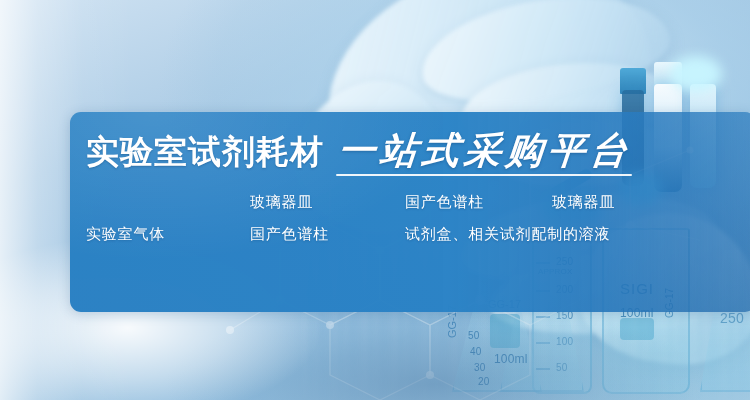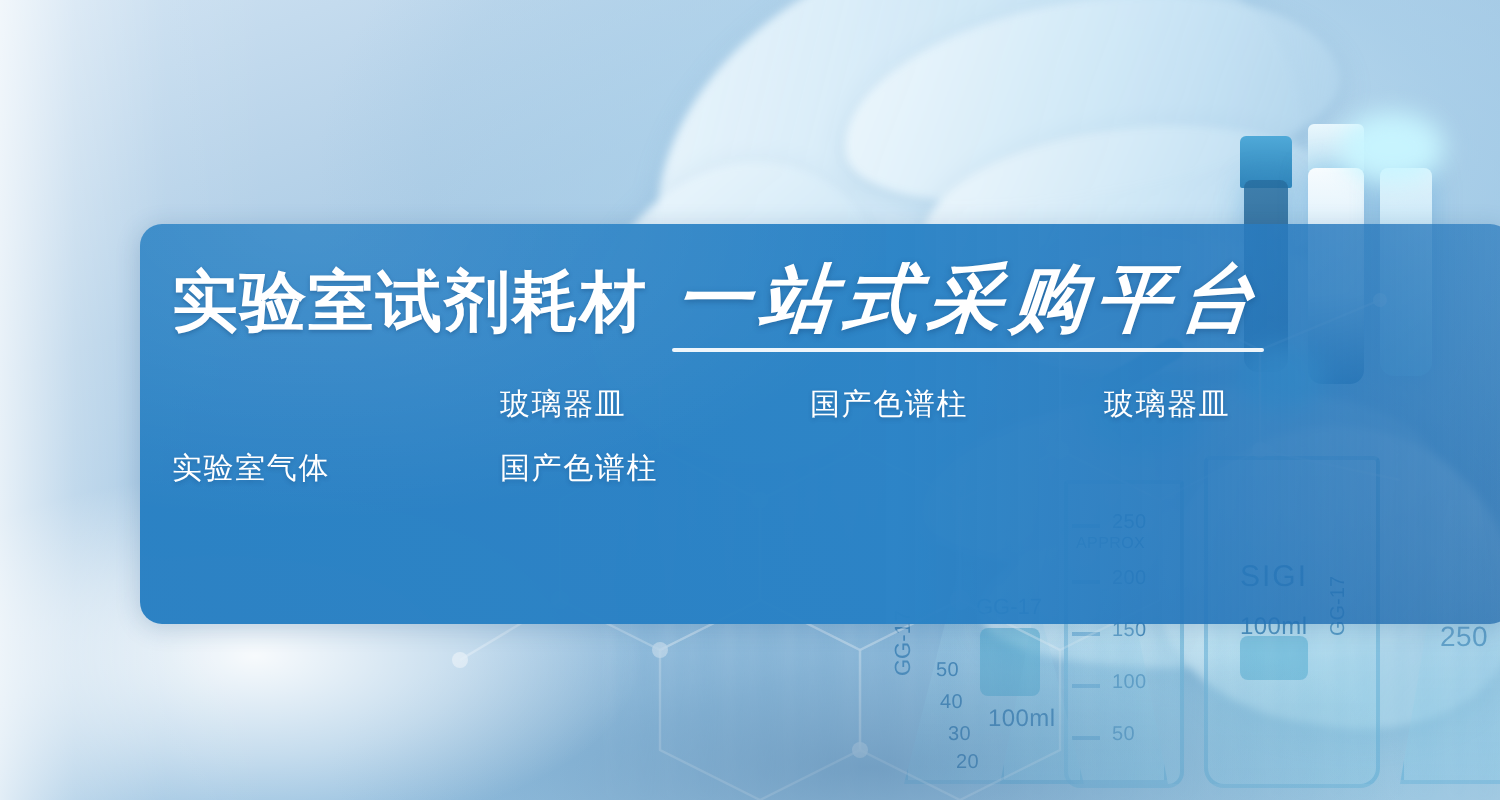--- a/index.html
+++ b/index.html
@@ -349,20 +349,21 @@
 
         <div class="cat-row">
           <span class="cat-item c3">国产色谱柱</span>
           <span class="cat-item c2">玻璃器皿</span>
           <span class="cat-item c4">玻璃器皿</span>
         </div>
 
         <div class="cat-row">
           <span class="cat-item c1">实验室气体</span>
           <span class="cat-item c2">国产色谱柱</span>
+          <span class="cat-item c3wide">试剂盒、相关试剂配制的溶液</span>
         </div>
 
 
       </div>
     </div>
   </div>
 
 </div>
 
 </body></html>

